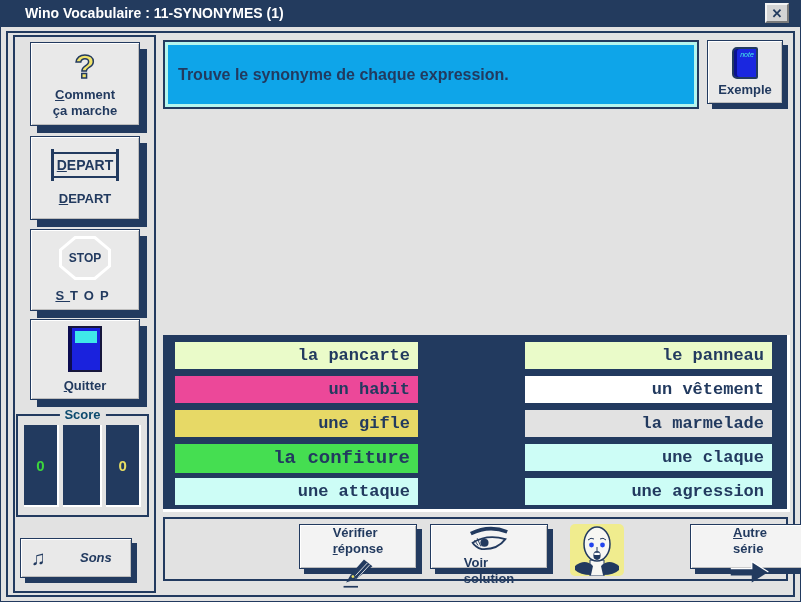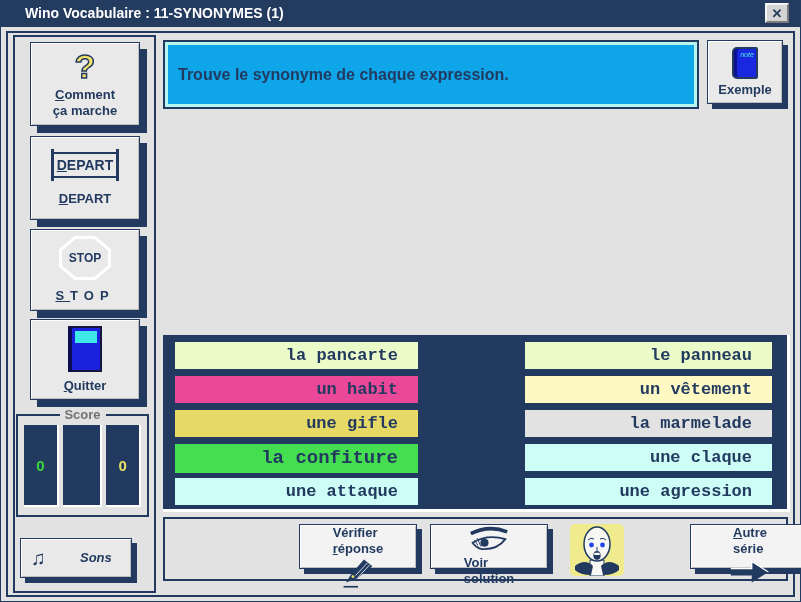--- a/index.html
+++ b/index.html
@@ -36,21 +36,21 @@
   .octo-txt{position:absolute;inset:0;display:flex;align-items:center;justify-content:center;
     font-weight:bold;font-size:12px;color:#223a5f;}
   .stop-label{letter-spacing:6px;}
   #btn-quit{left:30px;top:319px;width:110px;height:81px;}
   .door{width:34px;height:46px;background:#1a22dd;border:2px solid #16163a;border-left:4px solid #0c0c50;
     box-sizing:border-box;margin-bottom:6px;}
   .door-window{width:22px;height:12px;background:#3fe9e9;margin:3px auto 0;}
   
   .scorebox{position:absolute;left:16px;top:414px;width:133px;height:103px;border:2px solid #223a5f;box-sizing:border-box;}
   .score-legend{position:absolute;top:-9px;left:50%;transform:translateX(-50%);background:#e2e2e2;
-    padding:0 5px;font-weight:bold;font-size:13px;color:#737373;}
+    padding:0 5px;font-weight:bold;font-size:13px;color:#0c4a6e;}
   .score-panels{display:flex;gap:4px;padding:9px 6px;}
   .score-panel{background:#223a5f;height:82px;border-right:2px solid #fff;border-bottom:2px solid #fff;
     display:flex;align-items:center;justify-content:center;font-weight:bold;font-size:15px;box-sizing:border-box;}
   .sp-l{width:37px;color:#3cd53c;}
   .sp-m{width:42px;}
   .sp-r{width:37px;color:#e8df63;}
   #btn-sons{left:20px;top:538px;width:112px;height:40px;flex-direction:row;justify-content:flex-start;padding-left:10px;}
   .music{font-size:20px;color:#223a5f;line-height:20px;}
   #btn-sons .btn-label{margin-left:34px;font-style:italic;}
   
@@ -63,21 +63,21 @@
   .book{position:relative;width:26px;height:32px;background:#1a27e0;border:2px solid #223a5f;
     border-radius:5px 2px 2px 5px;box-sizing:border-box;margin-bottom:3px;box-shadow:inset 3px 0 0 #0a128f;}
   .book-note{position:absolute;top:2px;left:4px;right:0;text-align:center;font-style:italic;
     font-size:7px;color:#45f0e8;display:block;}
   
   .wordpanel{position:absolute;left:163px;top:335px;width:627px;height:177px;background:#223a5f;
     box-shadow:inset -3px -3px 0 #ffffff;}
   .wcol{position:absolute;top:0;height:100%;}
   .wcol-left{left:12px;width:243px;}
   .wcol-right{left:362px;width:247px;}
-  .word-row{position:absolute;width:100%;height:27px;line-height:27px;box-sizing:border-box;padding:0 20px;
+  .word-row{position:absolute;width:100%;height:27px;line-height:27px;box-sizing:border-box;padding:0 8px;
     font-family:"Liberation Mono",monospace;font-weight:bold;font-size:17px;color:#223a5f;cursor:pointer;}
   .wcol-left .word-row{text-align:right;}
   .wcol-right .word-row{text-align:right;}
   .word-row.selected{font-size:19px;height:29px;line-height:29px;}
   
   .actionbar{position:absolute;left:163px;top:517px;width:625px;height:64px;border:2px solid #223a5f;box-sizing:border-box;}
   .act-btn{background:#f3f3f3;flex-direction:column;justify-content:space-between;padding:0 8px;}
   #btn-verify{left:134px;top:5px;width:118px;height:45px;}
   #btn-solution{left:265px;top:5px;width:118px;height:45px;}
   #btn-next{left:492px;top:5px;width:120px;height:45px;margin-left:33px;}
@@ -163,21 +163,21 @@
   <div class="wordpanel">
     <div class="wcol wcol-left" id="col-left">
         <div class="word-row" style="background: rgb(234, 251, 201); top: 7px;">la pancarte</div>
         <div class="word-row" style="background: #ec4899; top: 41px;">un habit</div>
         <div class="word-row" style="background: rgb(231, 217, 102); top: 75px;">une gifle</div>
         <div class="word-row selected" style="background: rgb(69, 222, 81); top: 109px;">la confiture</div>
         <div class="word-row" style="background: rgb(205, 253, 246); top: 143px;">une attaque</div>
       </div>
     <div class="wcol wcol-right" id="col-right">
         <div class="word-row" style="background: rgb(234, 251, 201); top: 7px;">le panneau</div>
-        <div class="word-row" style="background: #fef9c3; top: 41px;">un vêtement</div>
+        <div class="word-row" style="background: #ffffff; top: 41px;">un vêtement</div>
         <div class="word-row" style="background: rgb(226, 226, 226); top: 75px;">la marmelade</div>
         <div class="word-row" style="background: rgb(205, 253, 246); top: 109px;">une claque</div>
         <div class="word-row" style="background: rgb(205, 253, 246); top: 143px;">une agression</div>
       </div>
   </div>
 
   <div class="actionbar">
 
     <div class="btn3d small act-btn" id="btn-verify">
       <div class="two-line">

